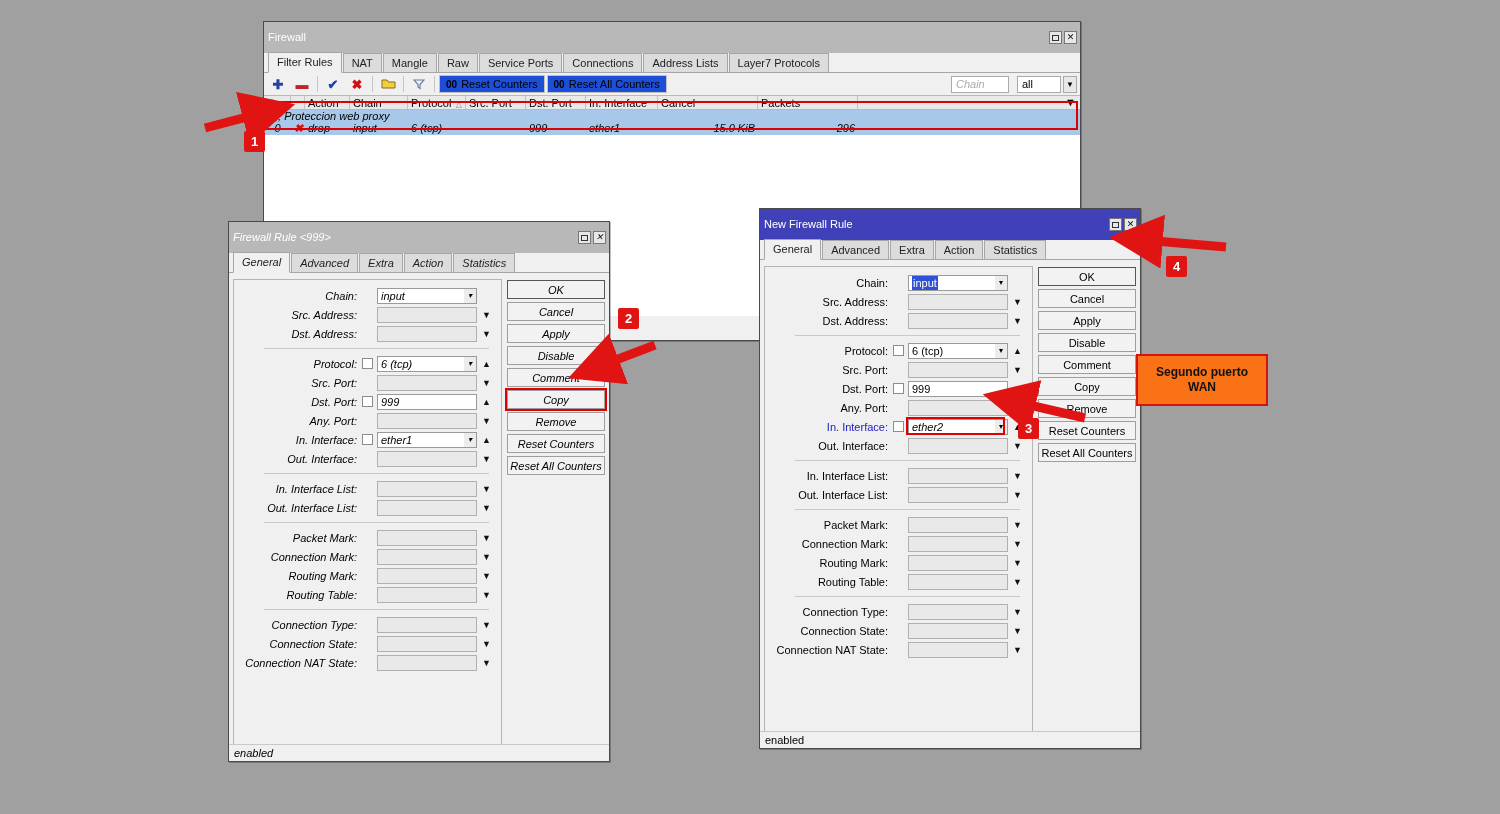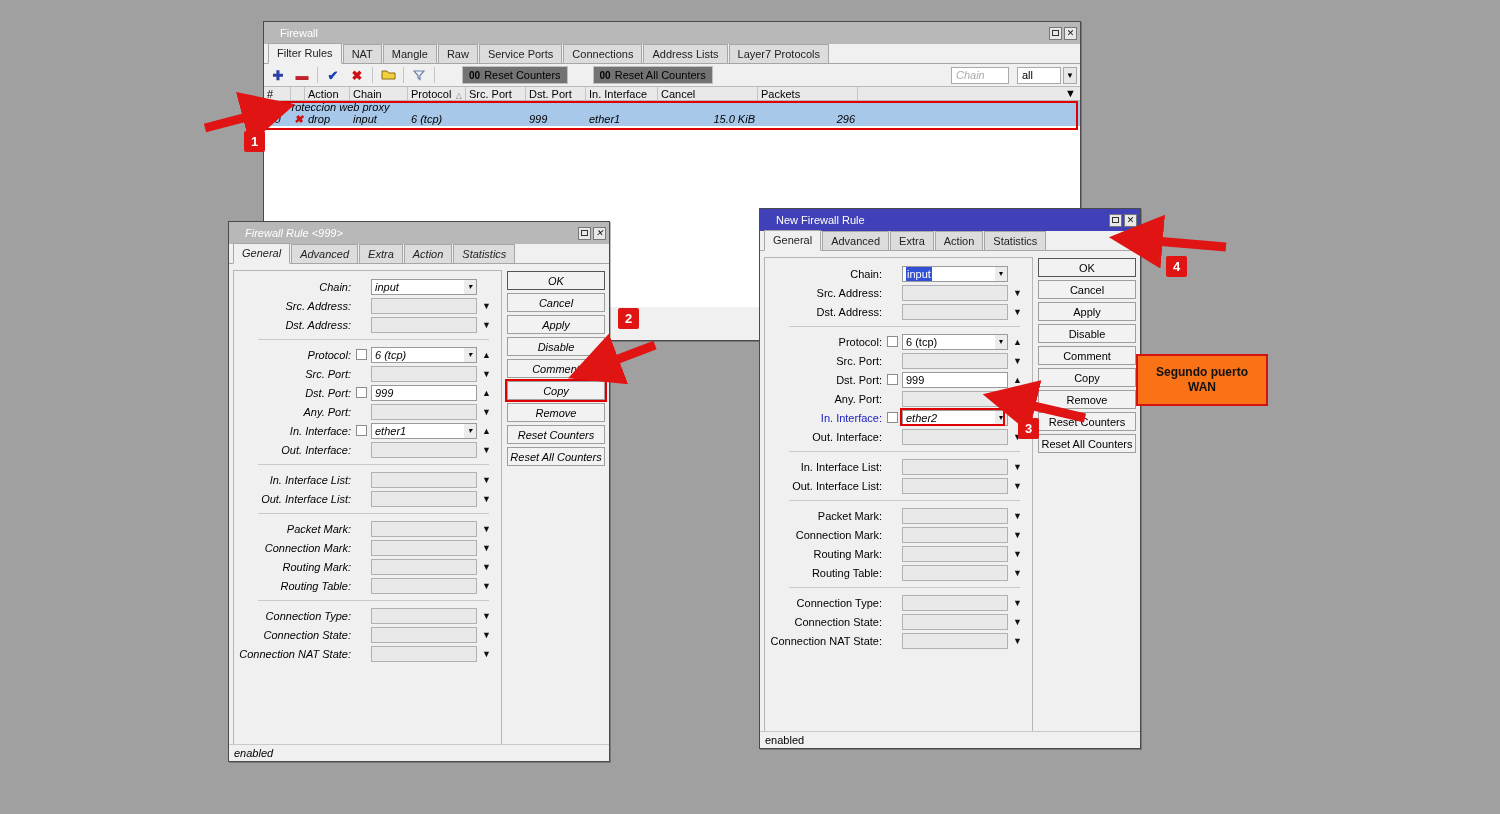--- a/index.html
+++ b/index.html
@@ -10,22 +10,22 @@
     font-family:"Liberation Sans", sans-serif;
     font-size:11px;
     color:#000;
     position:relative;
     overflow:hidden;
   }
 
   
   .win { position:absolute; background:#f0f0f0; border:1px solid #4a4a4a;
          box-shadow:1px 1px 0 rgba(0,0,0,.25); }
-  .titlebar { height:22px; display:flex; align-items:center;
-              padding:0 3px 0 16px; font-size:11px; }
+  .titlebar { height:31px; display:flex; align-items:center;
+              padding:0 3px 0 4px; font-size:11px; }
   .titlebar.inactive { background:#b8b8b8; color:#ffffff; }
   .titlebar.active   { background:#4040b8; color:#ffffff; }
   .titlebar .ttl { flex:1; line-height:17px; white-space:nowrap; overflow:hidden;}
   .tbbtns { display:flex; gap:2px; }
   .tbbtn { width:13px; height:13px; background:#e8e8e8; border:1px solid #777;
            display:flex; align-items:center; justify-content:center;
            font-size:9px; line-height:9px; color:#111; }
   .tbbtn .sq { width:7px; height:6px; border:1px solid #333; }
 
   
@@ -42,23 +42,23 @@
   .fw-toolbar { display:flex; align-items:center; height:22px; padding:2px 3px;
                 gap:2px; background:#f0f0f0; }
   .tbi { width:22px; height:18px; background:#f0f0f0; border:1px solid transparent;
          display:flex; align-items:center; justify-content:center; font-size:13px;
          line-height:13px; font-weight:bold; }
   .tbi.plus  { color:#2b3fa0; }
   .tbi.minus { color:#c0242a; }
   .tbi.check { color:#1a3fb0; }
   .tbi.cross { color:#d01010; }
   .tb-sep { width:1px; height:16px; background:#c5c5c5; margin:0 2px; }
-  .tb-btn { height:18px; border:1px solid #c0c0c0; background:#737373;
+  .tb-btn { height:18px; border:1px solid #c0c0c0; background:#1d4ed8;
             display:flex; align-items:center; padding:0 6px; gap:4px;
-            font-size:11px;margin-left:23px; }
+            font-size:11px; }
   .tb-btn .oo { font-weight:bold; font-size:10px; }
   .spacer { flex:1; }
   .findbox { width:58px; height:17px; background:#fff; border:1px solid #aaa;
              color:#aaa; font-style:italic; padding:1px 4px; font-size:11px;
              line-height:13px; }
   .allbox { width:44px; height:17px; background:#fff; border:1px solid #aaa;
             padding:1px 4px; font-size:11px; line-height:13px; }
   .alldrop { width:14px; height:17px; border:1px solid #aaa; background:#e8e8e8;
              display:flex; align-items:center; justify-content:center; font-size:8px; }
 
@@ -77,21 +77,21 @@
   .gc.r { text-align:right; }
   .grid-body { background:#fff; height:206px; position:relative; }
 
   .statusbar { position:absolute; left:0; right:0; bottom:0; height:17px;
                background:#f0f0f0; border-top:1px solid #c8c8c8;
                font-size:11px; padding:2px 5px; line-height:13px; }
 
   
   .dlg-body { display:flex; padding:6px 4px 4px 4px; }
   .form { flex:1; border:1px solid #b5b5b5; background:#f0f0f0;
-          padding:6px 8px 6px 4px; }
+          padding:6px 8px 6px 10px; }
   .frow { display:flex; align-items:center; height:19px; margin-bottom:0px; }
   .flabel { width:118px; text-align:right; padding-right:5px; font-size:11px;
             white-space:nowrap; }
   .flabel.mod { color:#2020c0; }
   .cbx { width:11px; height:11px; border:1px solid #8c8c8c; background:#fff;
          margin-right:4px; flex:none; }
   .finput { height:16px; border:1px solid #9a9a9a; background:#fff;
             padding:0 3px; font-size:11px; line-height:14px; flex:1; min-width:0;
             display:flex; align-items:center; }
   .finput.dim { background:#e9e9e9; border-color:#b0b0b0; }

